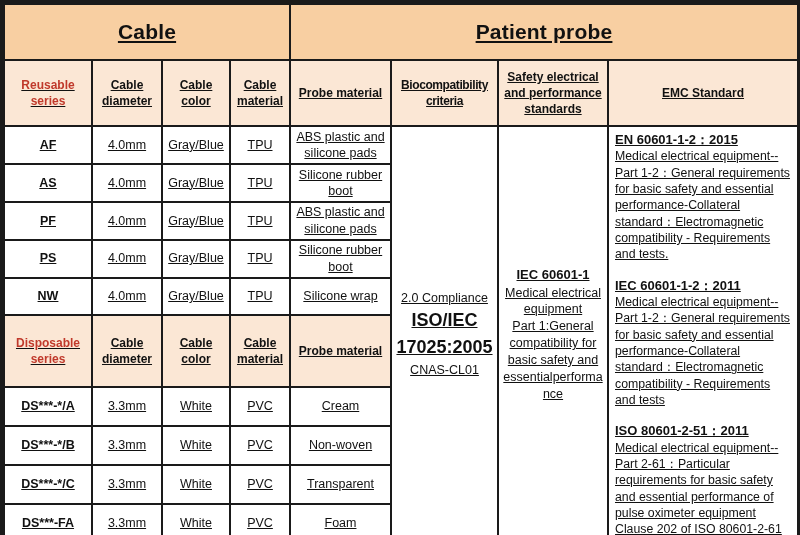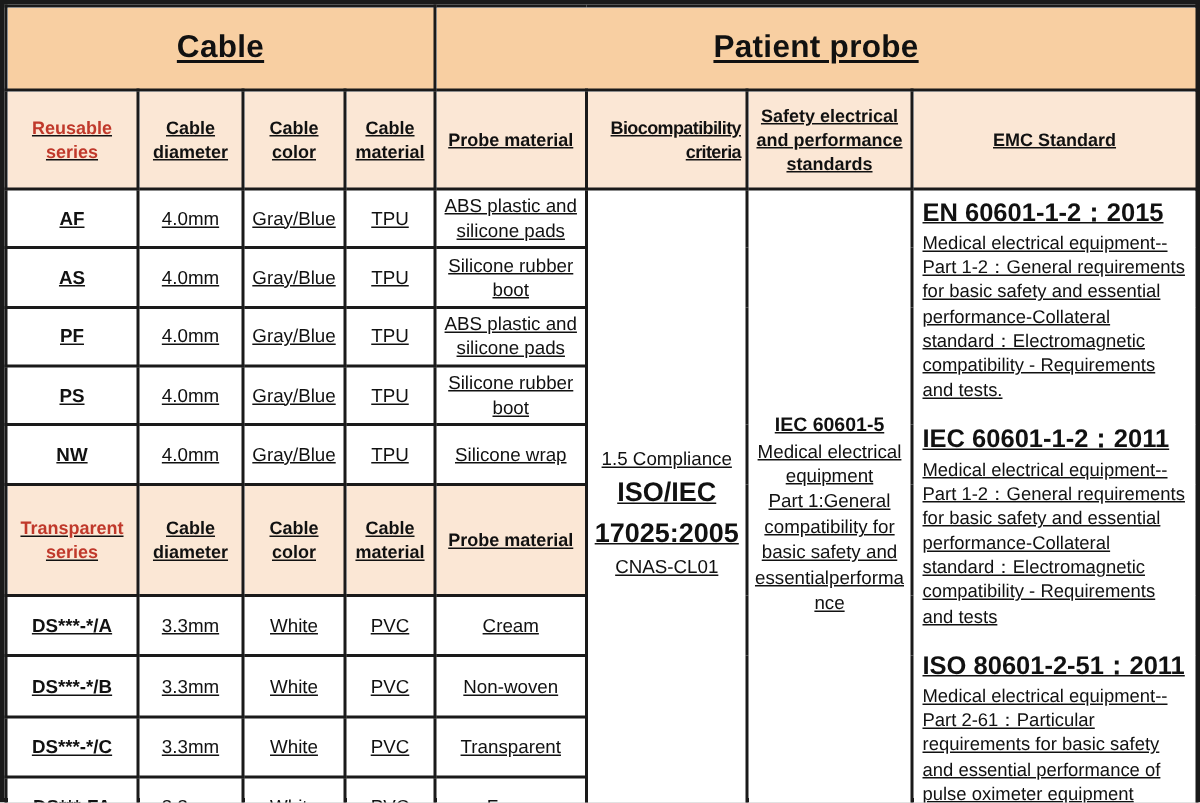--- a/index.html
+++ b/index.html
@@ -30,31 +30,31 @@
   tr.banner td{
     background:var(--banner_bg);
     font-size:21px;font-weight:bold;letter-spacing:.2px;
   }
   tr.colhead td, tr.disphead td{
     background:var(--header_bg);
     font-weight:bold;font-size:12px;line-height:1.35;
   }
   td.series{font-weight:bold;}
   td.red{color:var(--series_red);}
-  td.biohead{font-size:11.5px;letter-spacing:-.4px;text-align:right;}
+  td.biohead{font-size:11.5px;letter-spacing:-.4px;}
   td.bio div{line-height:1.5;}
   td.bio .b{font-weight:bold;font-size:18px;}
   td.safety{line-height:1.35;}
   td.safety .title{font-weight:bold;font-size:13px;margin-bottom:1px;}
   td.safety .body{white-space:pre-line;overflow-wrap:break-word;word-break:break-word;}
   td.emc{
     text-align:left;vertical-align:top;
     padding:4px 6px;line-height:1.33;font-size:12.3px;
   }
-  td.emc .title{font-weight:bold;font-size:17px;}
+  td.emc .title{font-weight:bold;font-size:13px;}
   td.emc .body{white-space:pre-line;}
   td.emc .block{margin-bottom:14px;}
   td.emc .block:last-child{margin-bottom:0;}
 </style>
 </head>
 <body>
 
 <div class="wrap">
 <table>
   <colgroup>
@@ -85,27 +85,27 @@
     <td>EMC Standard</td>
   </tr>
 
   <tr style="height:37px">
     <td class="series">AF</td>
     <td>4.0mm</td>
     <td>Gray/Blue</td>
     <td>TPU</td>
     <td>ABS plastic and silicone pads</td>
     <td class="bio" rowspan="10">
-      <div>1.5 Compliance</div>
+      <div>2.0 Compliance</div>
       <div class="b">ISO/IEC</div>
       <div class="b">17025:2005</div>
       <div>CNAS-CL01</div>
     </td>
     <td class="safety" rowspan="10">
-      <div class="title">IEC 60601-5</div>
+      <div class="title">IEC 60601-1</div>
       <div class="body">Medical electrical equipment
 Part 1:General compatibility for basic safety and essentialperformance</div>
     </td>
     <td class="emc" rowspan="10">
       <div class="block">
         <div class="title">EN 60601-1-2：2015</div>
         <div class="body">Medical electrical equipment--Part 1-2：General requirements for basic safety and essential performance-Collateral standard：Electromagnetic compatibility - Requirements and tests.</div>
       </div>
       <div class="block">
         <div class="title">IEC 60601-1-2：2011</div>
@@ -145,21 +145,21 @@
 
   <tr style="height:37px">
     <td class="series">NW</td>
     <td>4.0mm</td>
     <td>Gray/Blue</td>
     <td>TPU</td>
     <td>Silicone wrap</td>
   </tr>
 
   <tr class="disphead" style="height:70px">
-    <td class="red">Transparent series</td>
+    <td class="red">Disposable series</td>
     <td>Cable diameter</td>
     <td>Cable color</td>
     <td>Cable material</td>
     <td>Probe material</td>
   </tr>
 
   <tr style="height:38px">
     <td class="series">DS***-*/A</td>
     <td>3.3mm</td>
     <td>White</td>

